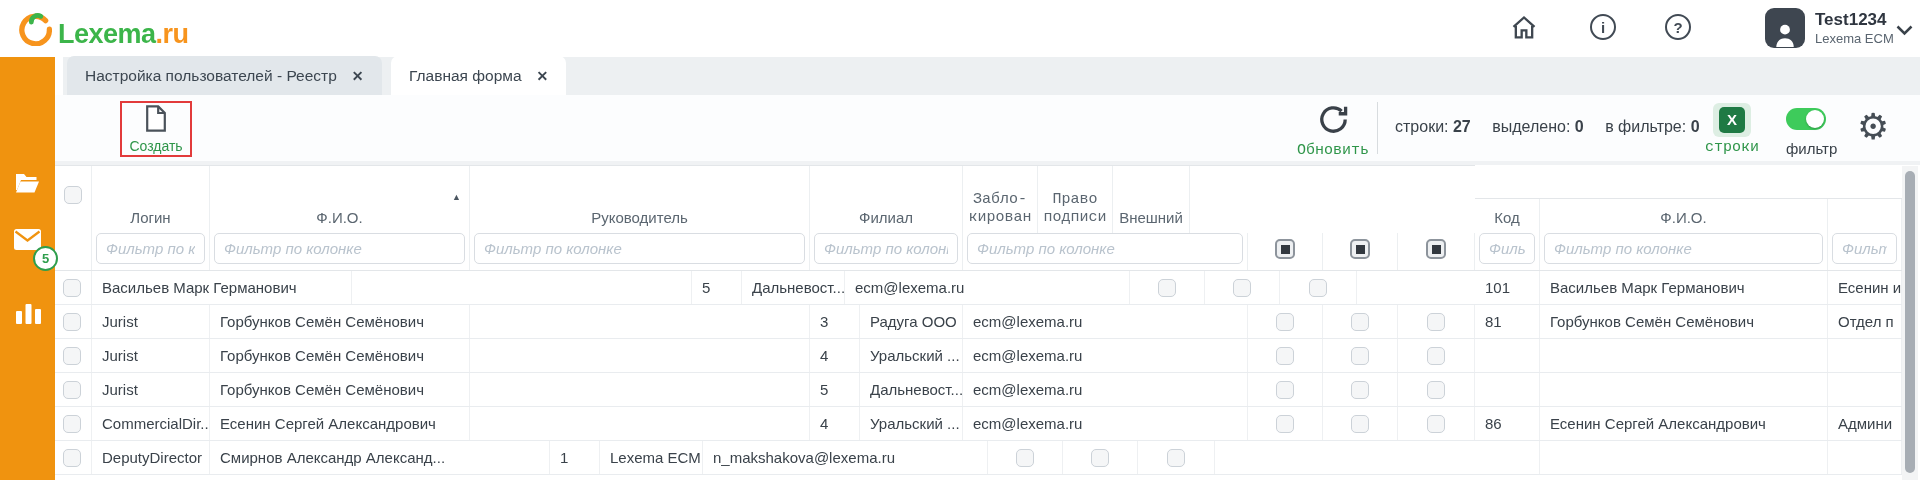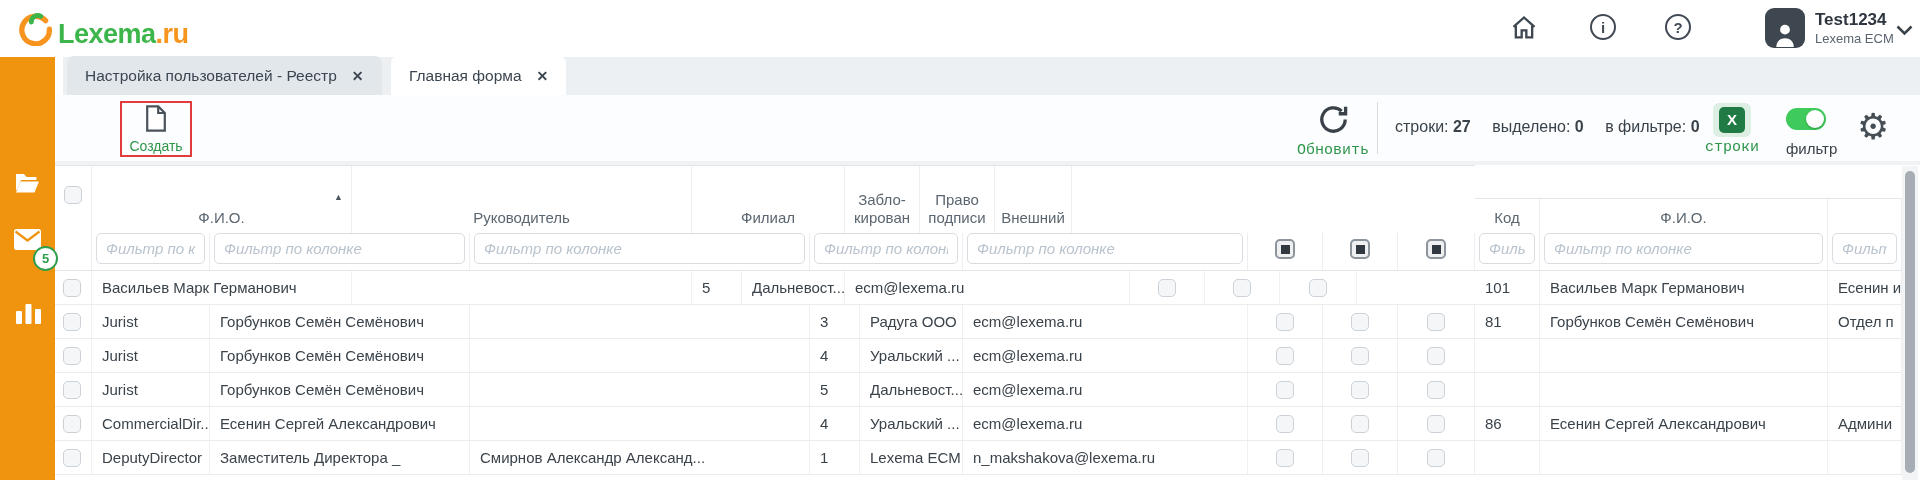--- a/index.html
+++ b/index.html
@@ -77,21 +77,21 @@
   .fcell { border-right:1px solid #eceff1; padding:0 4px; display:flex; align-items:flex-start;
            justify-content:center; flex:none; }
   input.filter { width:100%; height:31px; border:1px solid #d9dde2; border-radius:5px; padding:0 9px;
                  font-size:15px; color:#3a424a; outline:none; font-family:"Liberation Sans",sans-serif; }
   input.filter::placeholder { color:#b9c3cd; font-style:italic; }
   .drow { display:flex; height:34px; border-bottom:1px solid #e9ecef; background:#fff; }
   .dcell { border-right:1px solid #eef0f2; font-size:15px; color:#3a424a; line-height:33px;
            padding:0 10px; white-space:nowrap; overflow:hidden; flex:none; }
   .c-sel   { width:37px; }  .c-login { width:118px; } .c-fio  { width:260px; }
   .c-mgr   { width:340px; } .c-bnum  { width:50px; }  .c-bname{ width:103px; }
-  .c-branch{ width:153px; } .c-email { width:285px; } .c-chk  { width:75px; }
+  .c-branch{ width:153px; } .c-email { width:285px; } .c-chk  { width:75px;font-family:Liberation Mono, monospace; }
   .c-ext   { width:77px; }  .c-code  { width:65px; }  .c-fio2 { width:288px; }
   .c-dept  { width:74px; }
   .dcell.c-sel { display:flex; align-items:center; padding:0 0 0 8px; }
   .dcell.c-chk, .dcell.c-ext { display:flex; align-items:center; justify-content:center; padding:0; }
   .cb { width:18px; height:18px; border:1px solid #ccd2d8; border-radius:5px; background:#f5f6f7;
         display:inline-block; cursor:pointer; flex:none; }
   .cb-header { position:absolute; top:20px; left:9px; }
   .cbi { width:20px; height:20px; border:2px solid #8d949c; border-radius:5px; background:#eef0f2;
          display:flex; align-items:center; justify-content:center; margin-top:6px; cursor:pointer; }
   .cbi .sq { width:9px; height:9px; background:#32383f; }
@@ -221,20 +221,21 @@
 
     <span class="gear">⚙</span>
   </div>
   <div class="toolbar-sep"></div>
 
   <div class="lgrid">
     <div class="hrow">
       <div class="hcell c-sel">
         <span class="cb cb-header"></span>
       </div>
+      <div class="hcell c-login">Логин</div>
       <div class="hcell c-fio">
         <span>Ф.И.О.</span>
         <span class="sort-arrow">▲</span>
       </div>
       <div class="hcell c-mgr">Руководитель</div>
       <div class="hcell c-branch">Филиал</div>
       <div class="hcell c-chk two-line">
         <div>
             <span>Забло-</span>
             <span>кирован</span>
@@ -379,21 +380,20 @@
         </div>
       <div class="dcell c-ext">
           <span class="cb"></span>
         </div>
     </div>
     <div class="drow">
       <div class="dcell c-sel">
           <span class="cb"></span>
         </div>
       <div class="dcell c-login">DeputyDirector</div>
-      <div class="dcell c-fio">Заместитель Директора _</div>
       <div class="dcell c-mgr">Смирнов Александр Александ...</div>
       <div class="dcell c-bnum">1</div>
       <div class="dcell c-bname">Lexema ECM</div>
       <div class="dcell c-email">n_makshakova@lexema.ru</div>
       <div class="dcell c-chk">
           <span class="cb"></span>
         </div>
       <div class="dcell c-chk">
           <span class="cb"></span>
         </div>

